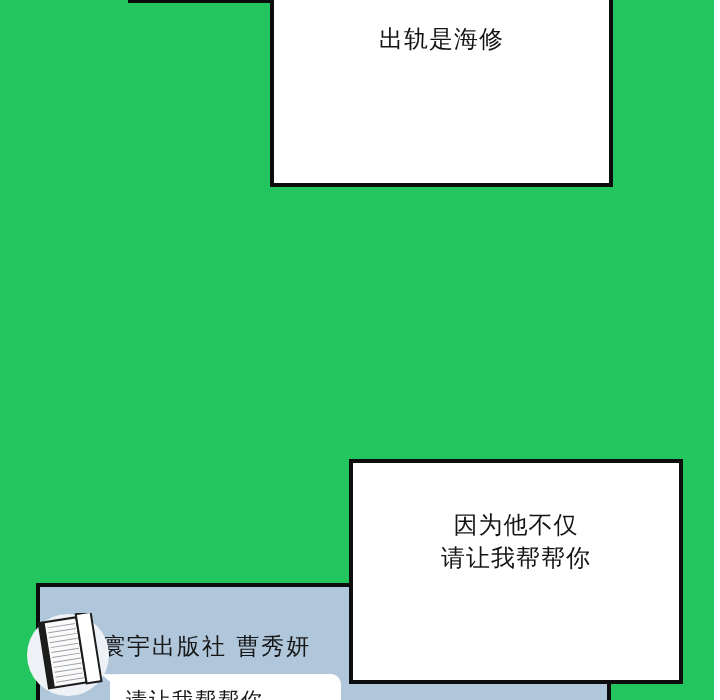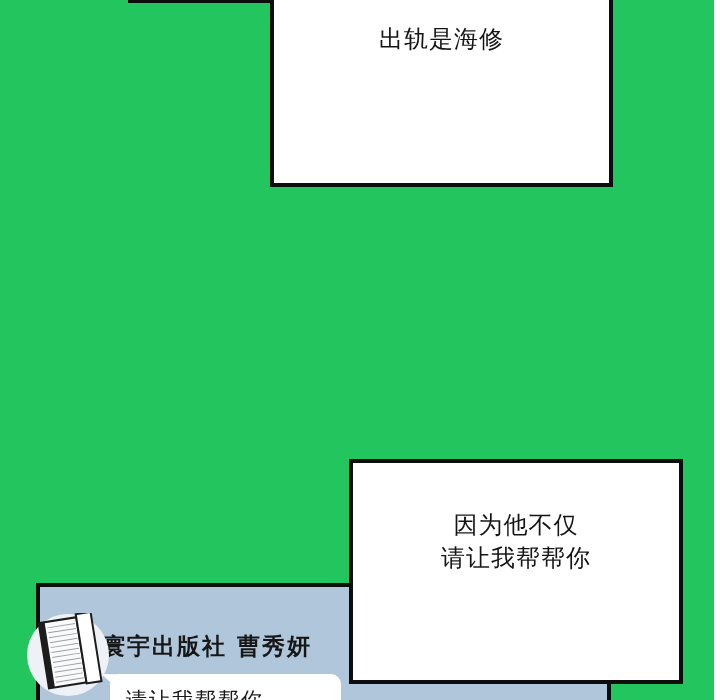--- a/index.html
+++ b/index.html
@@ -52,21 +52,21 @@
   }
   .chat-avatar{
     position:absolute;
     left:-14px;top:26px;width:84px;height:84px;
     z-index:1;
   }
   .chat-contact-name{
     position:absolute;
     left:62px;top:44px;
     font-family:"DejaVu Serif", serif;
-    font-weight:700;
+    font-weight:400;
     font-size:23px;
     letter-spacing:2px;
     color:#171717;
     white-space:nowrap;
   }
   .chat-bubble{
     position:absolute;
     left:70px;top:87px;width:231px;height:40px;
     background:#ffffff;
     border-radius:10px 10px 0 0;

